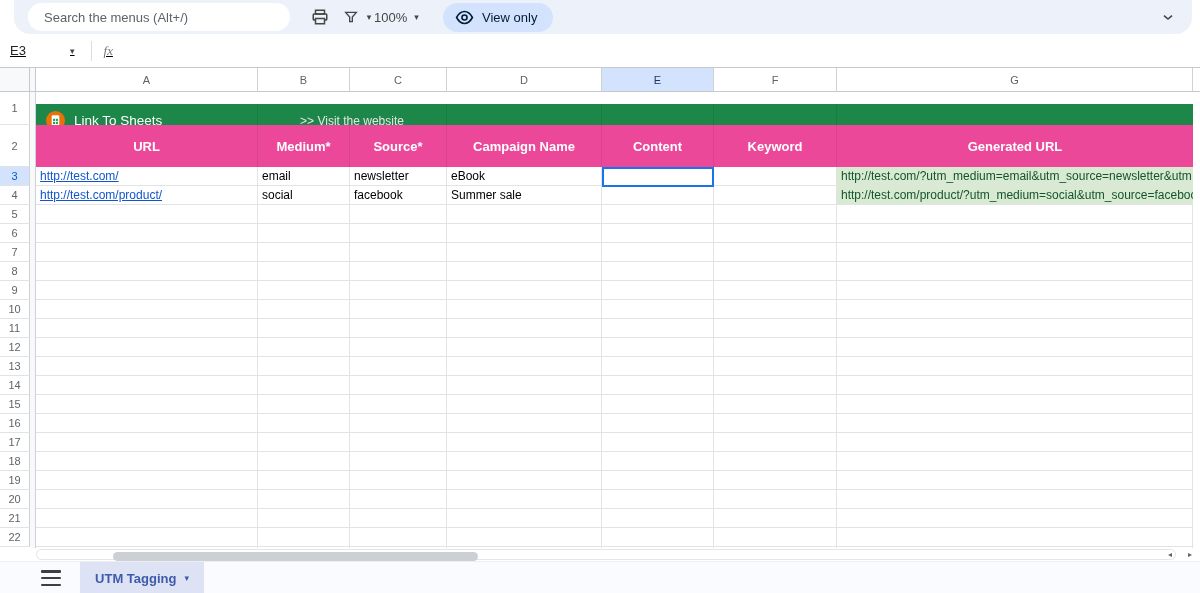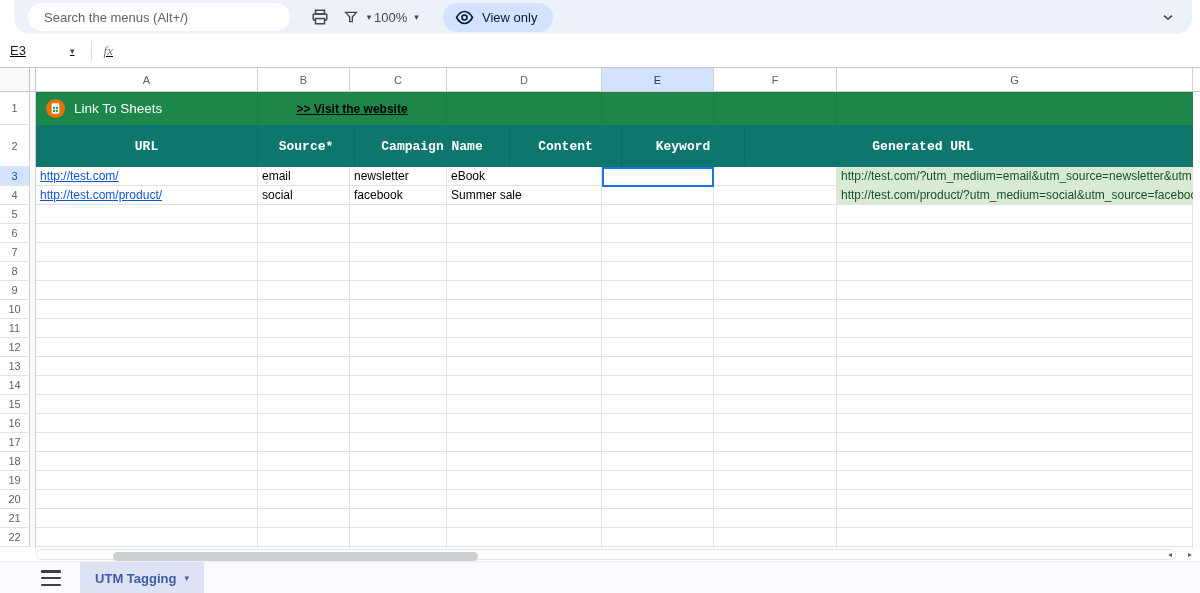--- a/index.html
+++ b/index.html
@@ -51,29 +51,29 @@
     font-size:11px; color:#5f6368; display:flex; align-items:center; justify-content:center;
     cursor:pointer; background:#fff; }
   .rn.r1 { height:33px; } .rn.r2 { height:42px; }
   .rn.sel { background:#d3e3fd; color:#0b57d0; }
   .body-strip { position:absolute; left:30px; top:92px; width:6px; height:456px;
     background:#f8f9fa; border-right:1px solid #cfd2d5; }
 
   
   .gridbody { position:absolute; left:36px; top:92px; width:1157px; height:456px;
     overflow:hidden; background:#fff; }
-  .banner-row1 { position:absolute; left:0; top:0; width:1157px; height:33px;
+  .banner-row1 { position:absolute; left:0; top:12px; width:1157px; height:33px;
     background:#1d8649; display:flex; align-items:flex-end; }
   .banner-row2 { position:absolute; left:0; top:33px; width:1157px; height:42px;
-    background:#0f766e; display:flex;font-family:Liberation Mono, monospace; }
+    background:#ec4899; display:flex; }
   .b1-title-cell { width:222px; height:33px; display:flex; align-items:center; gap:9px;
     padding-left:10px; color:#fff; font-size:13.5px; border-right:1px solid rgba(0,0,0,0.08); }
   .b1-link-cell { width:189px; height:33px; display:flex; align-items:center;
     justify-content:center; border-right:1px solid rgba(0,0,0,0.08); }
-  .b1-link { color:#000000; font-weight:bold; font-size:12px; text-decoration:underline; cursor:pointer; }
+  .b1-link { color:#e5e5e5; font-weight:normal; font-size:12px; text-decoration:underline; cursor:pointer; }
   .b1-rest { display:flex; height:33px; }
   .b1-empty { height:33px; border-right:1px solid rgba(0,0,0,0.08); }
   .hdr-cell { height:42px; display:flex; align-items:center; justify-content:center;
     color:#fff; font-weight:bold; font-size:13px; border-right:1px solid rgba(0,0,0,0.08); }
   .lines-layer { position:absolute; left:0; top:75px; width:1157px; height:381px;
     border-right:1px solid #e2e4e4;
     background-image:repeating-linear-gradient(to bottom, transparent 0 18px, #e2e4e4 18px 19px); }
   .vline { position:absolute; top:0; bottom:0; width:1px; background:#e2e4e4; }
   .data-row { position:absolute; left:0; width:1157px; height:19px; display:flex; }
   .cell { height:19px; border-right:1px solid #e2e4e4; border-bottom:1px solid #e2e4e4;
@@ -218,20 +218,21 @@
       <div class="b1-rest">
         <div class="b1-empty" style="width:155px"></div>
         <div class="b1-empty" style="width:112px"></div>
         <div class="b1-empty" style="width:123px"></div>
         <div class="b1-empty" style="width:356px; border-right:none;"></div>
       </div>
     </div>
 
     <div class="banner-row2">
       <div class="hdr-cell" style="width:222px">URL</div>
+      <div class="hdr-cell" style="width:92px">Medium*</div>
       <div class="hdr-cell" style="width:97px">Source*</div>
       <div class="hdr-cell" style="width:155px">Campaign Name</div>
       <div class="hdr-cell" style="width:112px">Content</div>
       <div class="hdr-cell" style="width:123px">Keyword</div>
       <div class="hdr-cell" style="width:356px; border-right:none;">Generated URL</div>
     </div>
 
     <div class="data-row" style="top:75px">
       <div class="cell link" style="width:222px">http://test.com/</div>
       <div class="cell" style="width:92px">email</div>

